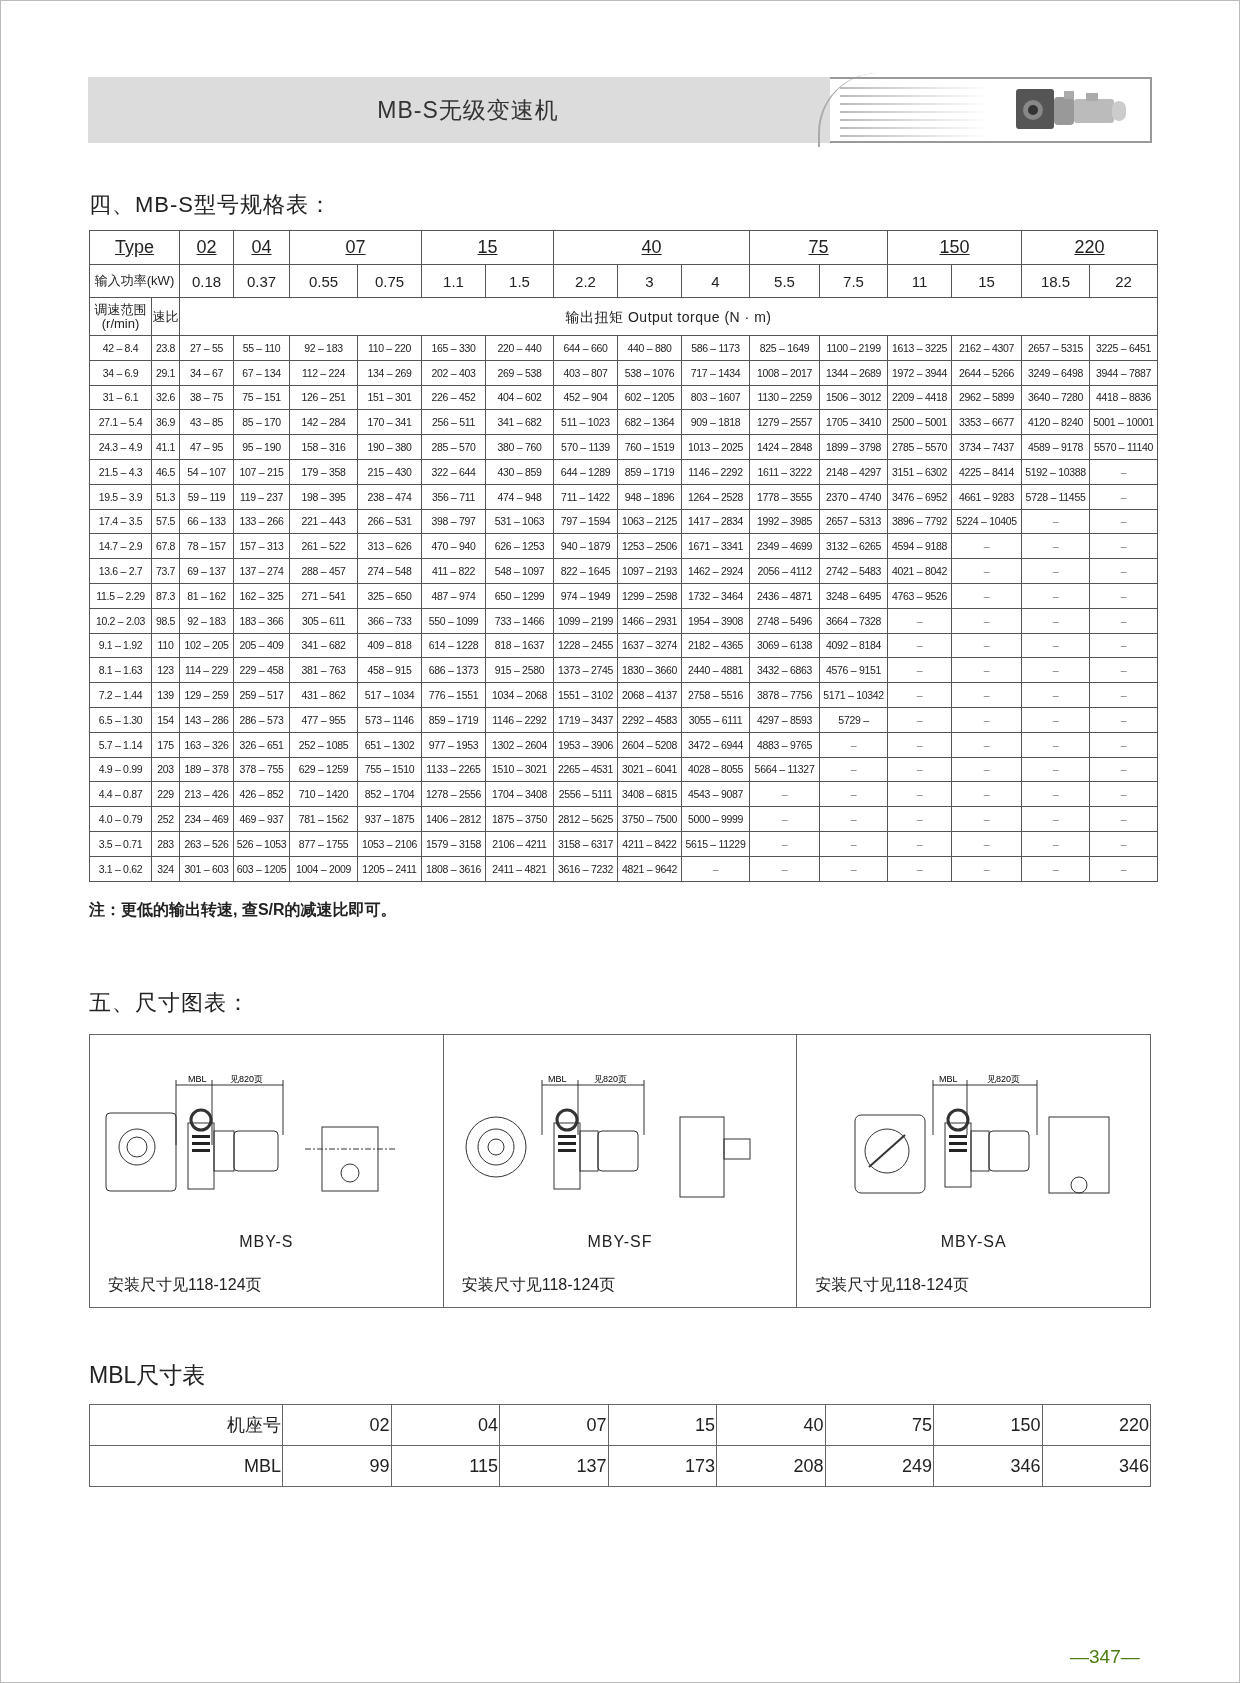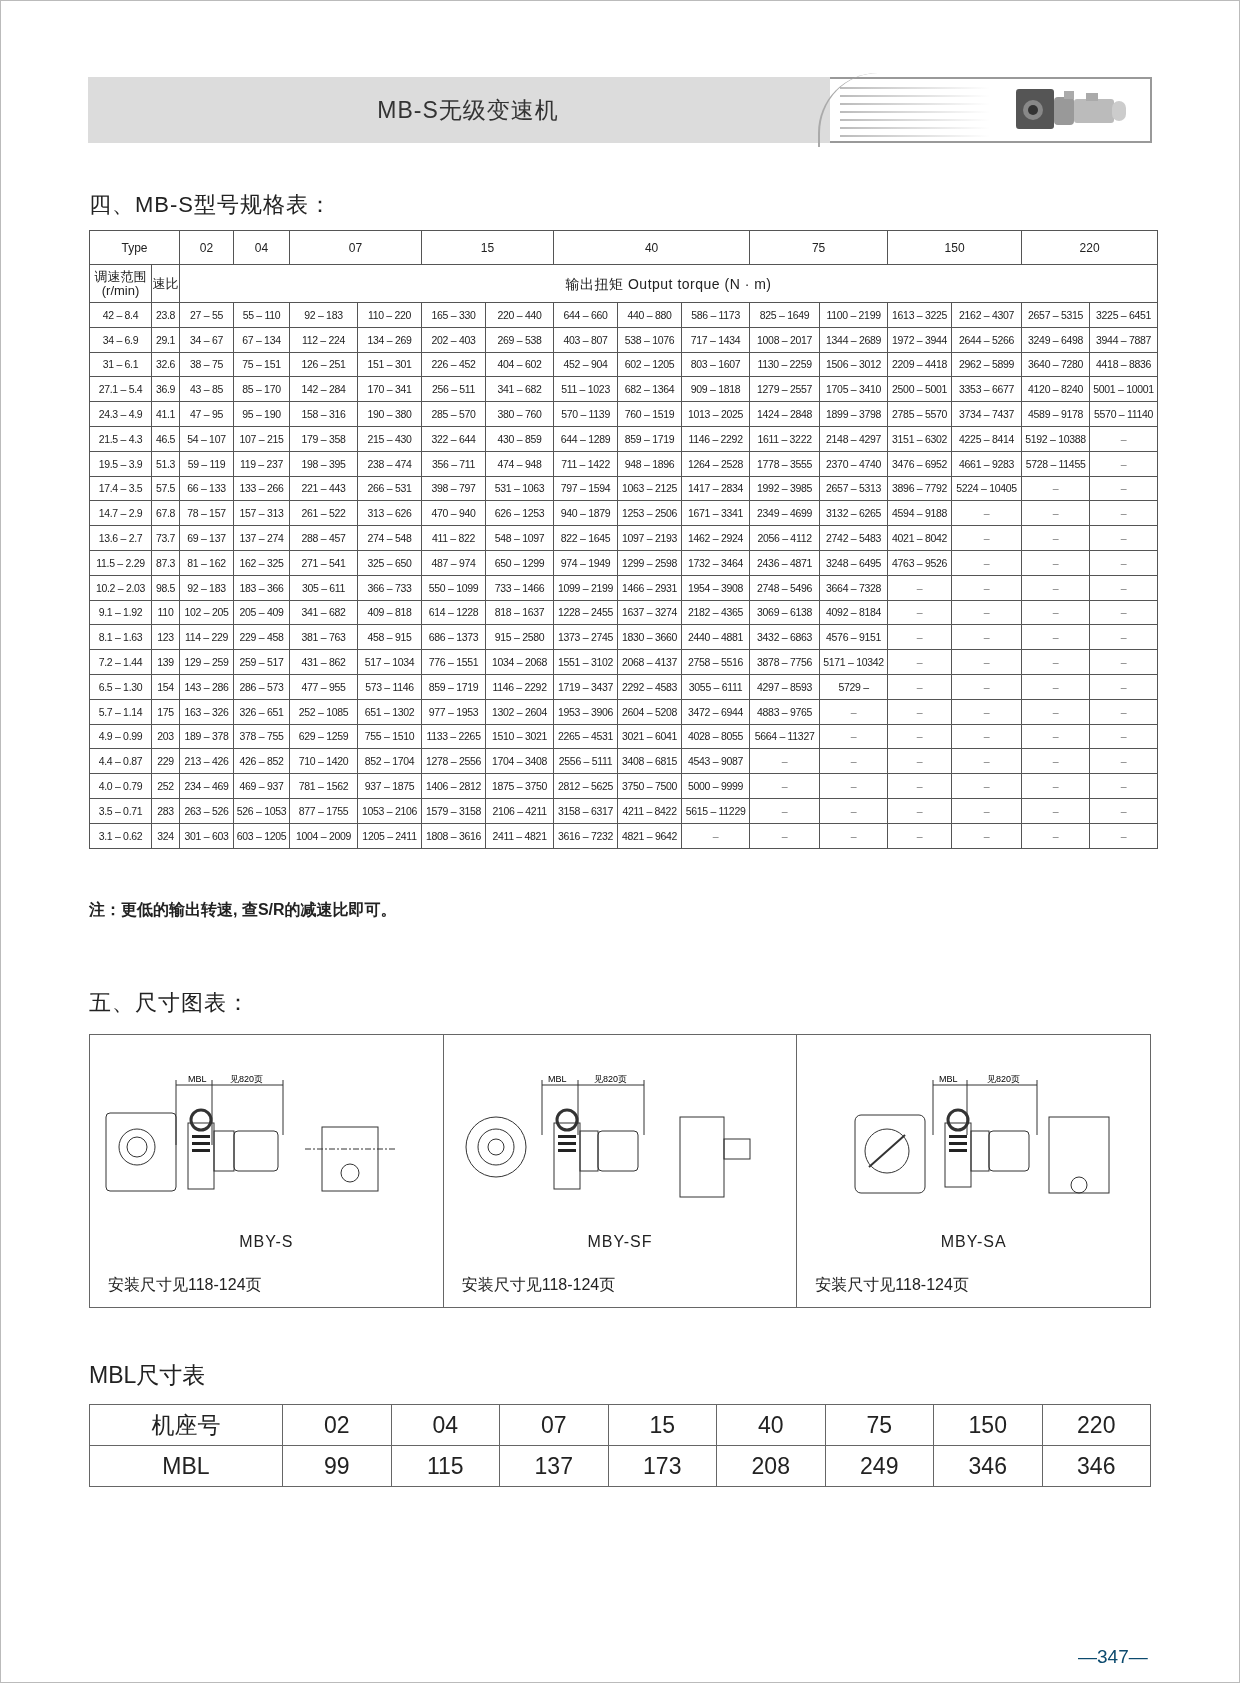--- a/index.html
+++ b/index.html
@@ -20,44 +20,44 @@
             background:linear-gradient(to right,#bbb,#fff); }
   .motor-img { position:absolute; left:918px; top:8px; width:130px; height:50px; }
 
   .section-title { position:absolute; font-size:22px; color:#222; letter-spacing:1px; }
 
   
   table { border-collapse:collapse; }
   .spec { position:absolute; left:89px; top:230px; width:1062px; table-layout:fixed; }
   .spec td, .spec th { border:1px solid #555; text-align:center; padding:0; font-weight:normal;
                        white-space:nowrap; overflow:hidden; }
-  .spec .h1 td { height:33px; font-size:12px; }
+  .spec .h1 td { height:33px; font-size:18px;text-decoration:underline; }
   .spec .h2 td { height:32px; font-size:15px; }
   .spec .h3 td { height:37px; font-size:13px; line-height:14px; }
   .spec .h3 .torque { font-size:14px; text-align:center; letter-spacing:0.5px; }
   .spec .row td { height:23.8px; font-size:10.5px; letter-spacing:-0.3px; }
   .spec .row td.dash { color:#777; }
 
   .note { position:absolute; left:89px; top:900px; font-size:16px;font-weight:bold; }
 
   
   .diagrams { position:absolute; left:89px; top:1034px; width:1062px; height:274px;
               border:1px solid #666; box-sizing:border-box; display:flex; }
   .diag { position:relative; flex:1; border-right:1px solid #666; }
   .diag:last-child { border-right:none; }
   .diag-label { position:absolute; top:198px; width:100%; text-align:center; font-size:16px; letter-spacing:1px; }
   .diag-install { position:absolute; left:18px; top:240px; font-size:16px; }
   .diag svg { position:absolute; left:0; top:0; }
 
   .mbl-title { position:absolute; left:89px; top:1360px; font-size:23px; }
   .mbl { position:absolute; left:89px; top:1404px; width:1062px; table-layout:fixed; }
-  .mbl td { border:1px solid #666; text-align:center; height:38px; font-size:23px; }
+  .mbl td { border:1px solid #666; text-align:right; height:38px; font-size:18px; }
   .mbl td:first-child { width:190px; }
 
-  .pageno { position:absolute; left:1070px; top:1646px; font-size:19px; color:#0c4a6e;margin-left:8px; }
+  .pageno { position:absolute; left:1070px; top:1646px; font-size:19px; color:#4d7c0f; }
 </style>
 </head>
 <body>
 
 <div class="page-border"></div>
 
 <div class="banner">
   <div class="banner-bg"></div>
   <div class="banner-title">MB-S无级变速机</div>
   <div class="banner-stripes">
@@ -109,20 +109,38 @@
     <td colspan="2">Type</td>
     <td>02</td>
     <td>04</td>
     <td colspan="2">07</td>
     <td colspan="2">15</td>
     <td colspan="3">40</td>
     <td colspan="2">75</td>
     <td colspan="2">150</td>
     <td colspan="2">220</td>
   </tr>
+  <tr class="h2" id="power-row">
+    <td colspan="2" style="font-size:13px">输入功率(kW)</td>
+  <td>0.18</td>
+        <td>0.37</td>
+        <td>0.55</td>
+        <td>0.75</td>
+        <td>1.1</td>
+        <td>1.5</td>
+        <td>2.2</td>
+        <td>3</td>
+        <td>4</td>
+        <td>5.5</td>
+        <td>7.5</td>
+        <td>11</td>
+        <td>15</td>
+        <td>18.5</td>
+        <td>22</td>
+      </tr>
   <tr class="h3">
     <td>
       <div>调速范围</div>
       <div>(r/min)</div>
     </td>
     <td>速比</td>
     <td colspan="15" class="torque">输出扭矩  Output torque (N · m)</td>
   </tr>
   </tbody>
     <tbody id="spec-body">

